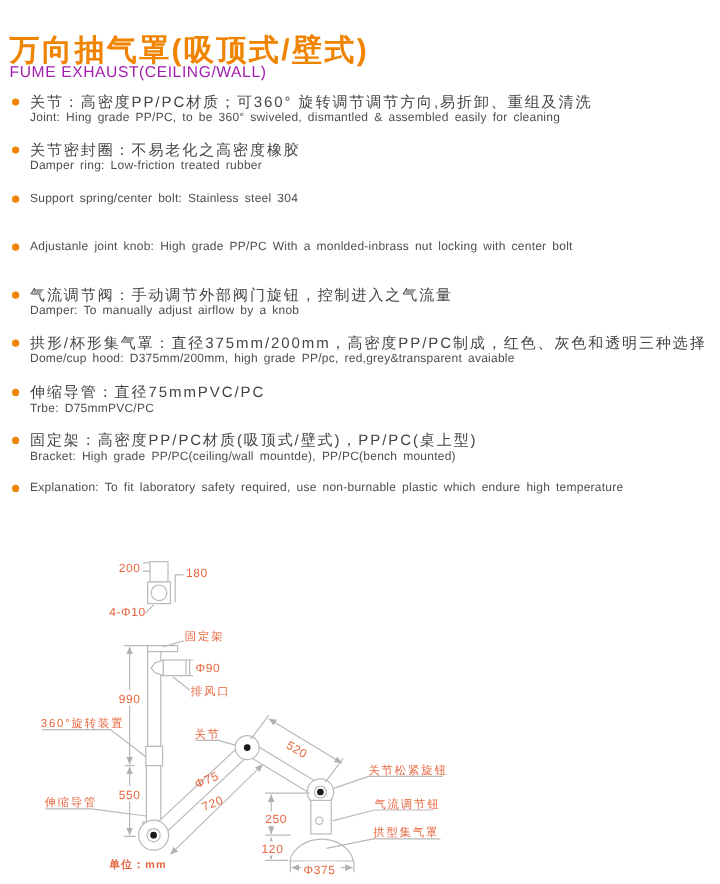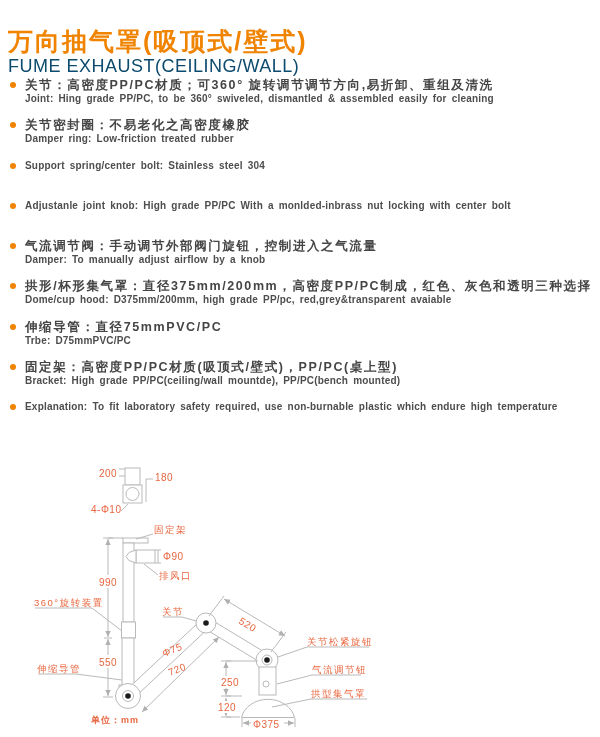--- a/index.html
+++ b/index.html
@@ -1,25 +1,25 @@
 <!DOCTYPE html>
 <html><head>
 <meta charset="utf-8">
 <style>
   html,body{margin:0;padding:0;background:#fff;}
   .page{position:relative;width:600px;height:737px;background:#ffffff;overflow:hidden;
         font-family:"Liberation Sans","DejaVu Sans",sans-serif;}
   
   .title-zh{position:absolute;left:8px;top:8px;font-size:25px;font-weight:bold;
             color:#f08300;letter-spacing:2px;white-space:nowrap;}
-  .title-en{position:absolute;left:8px;top:41px;font-size:18px;font-weight:normal;
-            color:#0c4a6e;letter-spacing:.5px;white-space:nowrap;}
+  .title-en{position:absolute;left:8px;top:41px;font-size:13px;font-weight:normal;
+            color:#a21caf;letter-spacing:.5px;white-space:nowrap;}
   
   .specs{position:absolute;left:25px;top:78px;width:572px;margin:0;padding:0;list-style:none;}
-  .spec-item{position:relative;height:40.3px;font-weight:bold;}
+  .spec-item{position:relative;height:40.3px;}
   .spec-item .dot{position:absolute;left:-15px;top:4px;width:6px;height:6px;
                   border-radius:50%;background:#f08300;}
   .spec-item .zh{font-size:12.5px;line-height:14px;color:#454545;letter-spacing:1.6px;
                  white-space:nowrap;}
   .spec-item .en{font-size:10px;line-height:14px;color:#4d4d4d;letter-spacing:.2px;
                  word-spacing:2px;white-space:nowrap;}
   
   .diagram{position:absolute;left:0;top:450px;}
   .diagram .ln{stroke:#b9b9b9;stroke-width:1;fill:none;}
   .diagram .shape{stroke:#b9b9b9;stroke-width:1;fill:#ffffff;}

